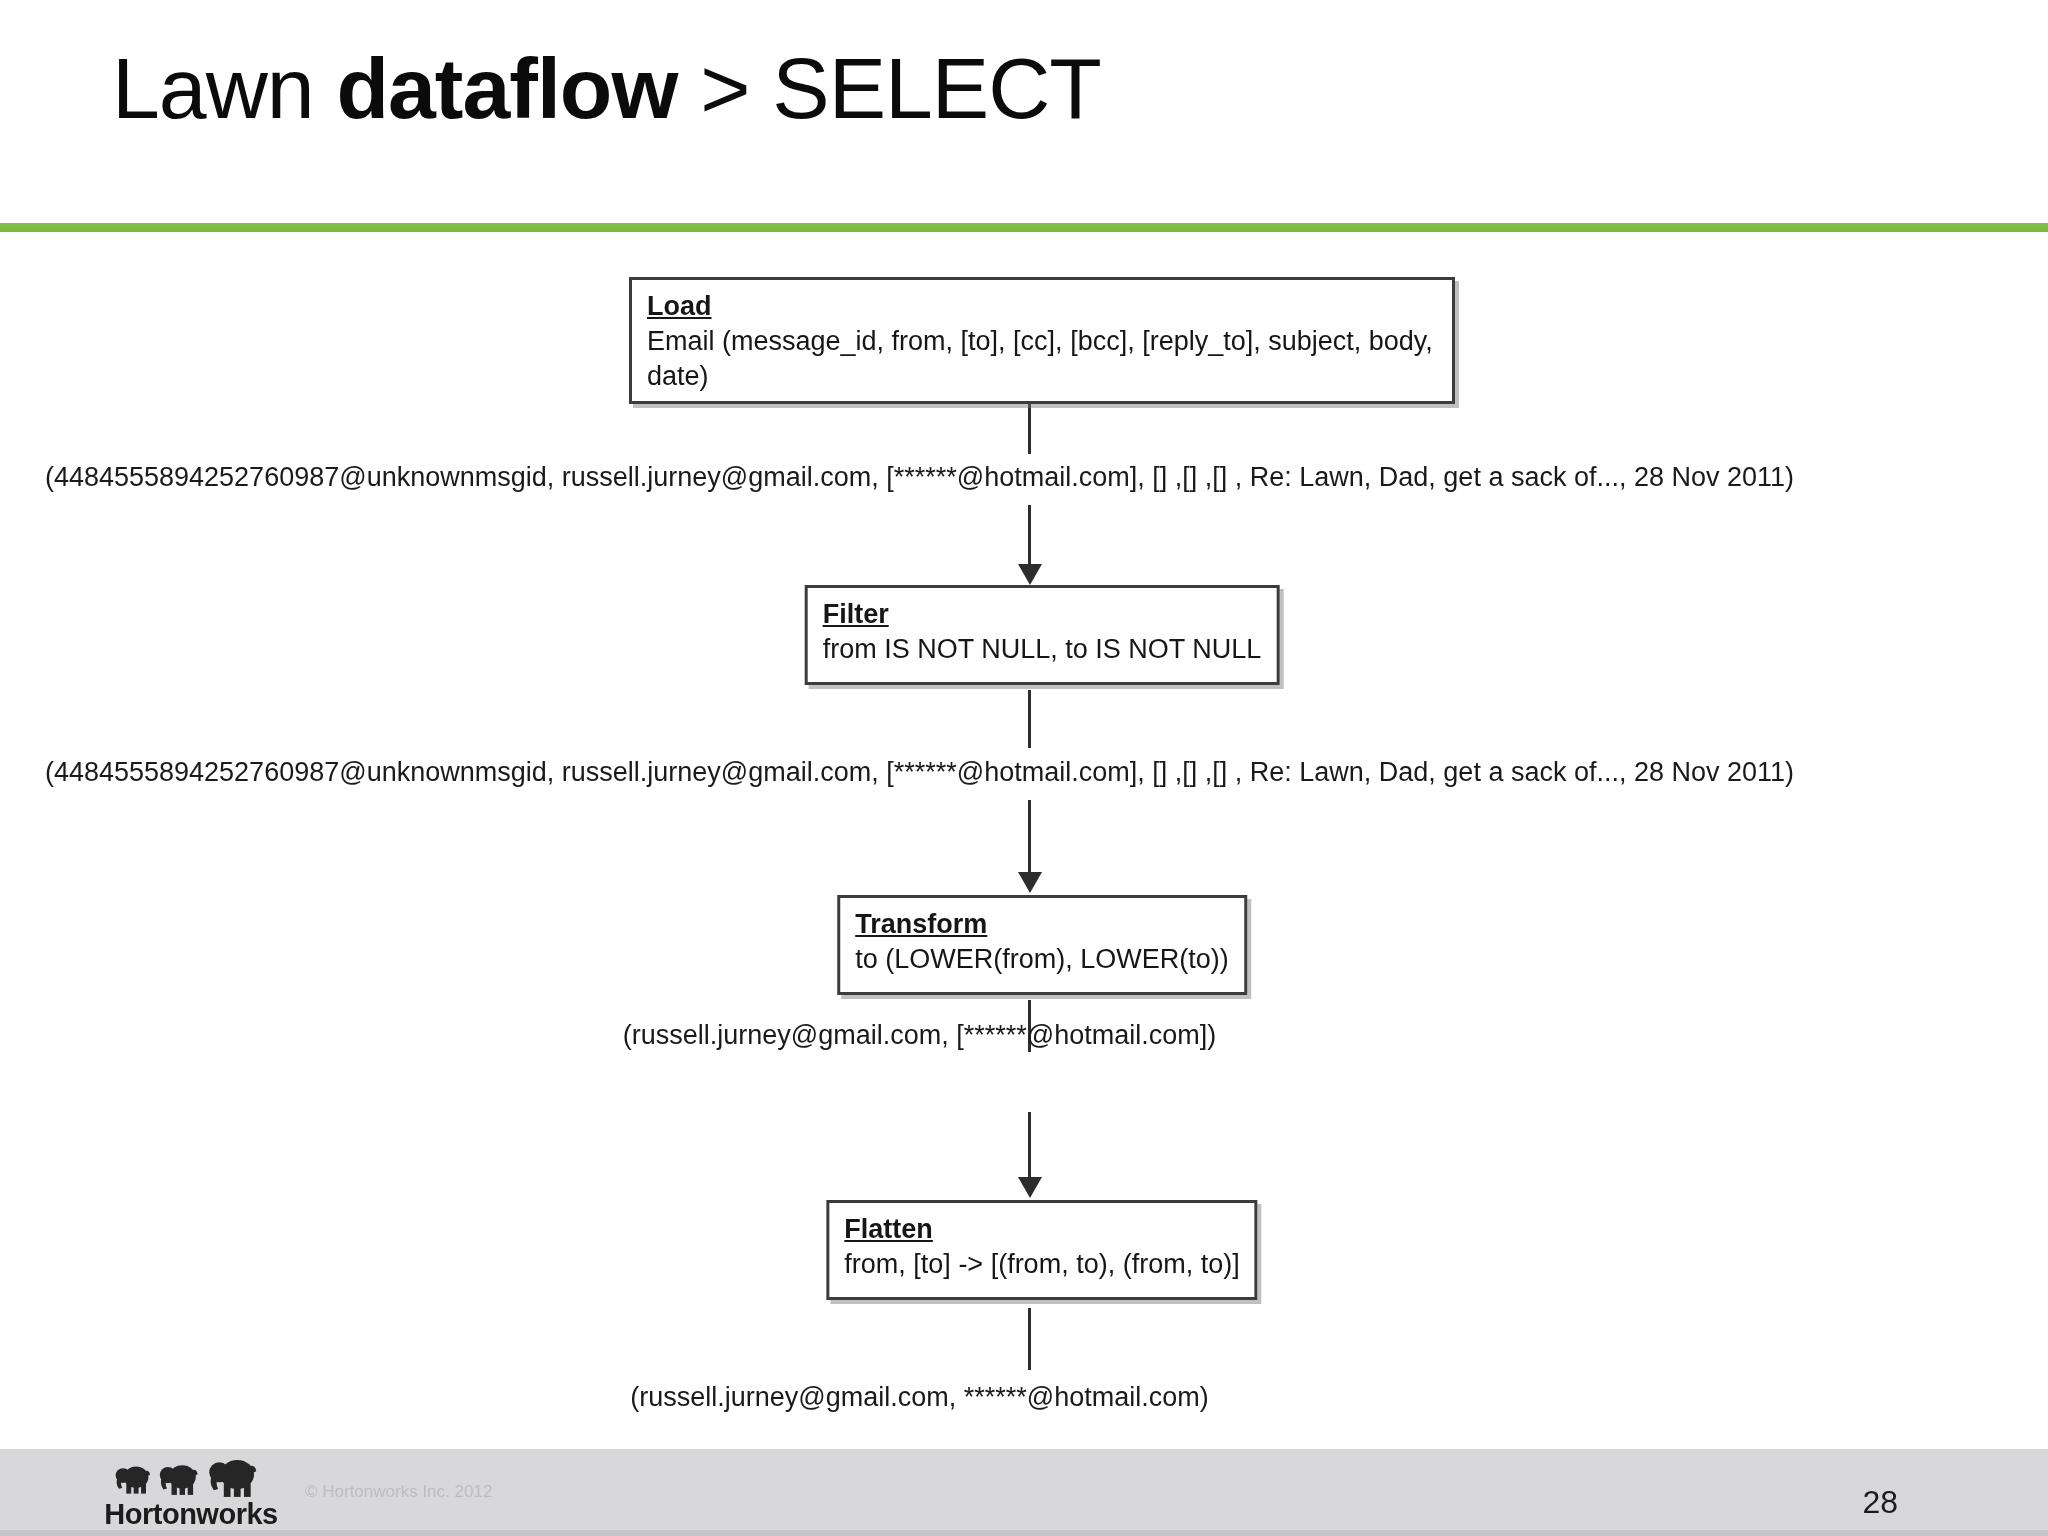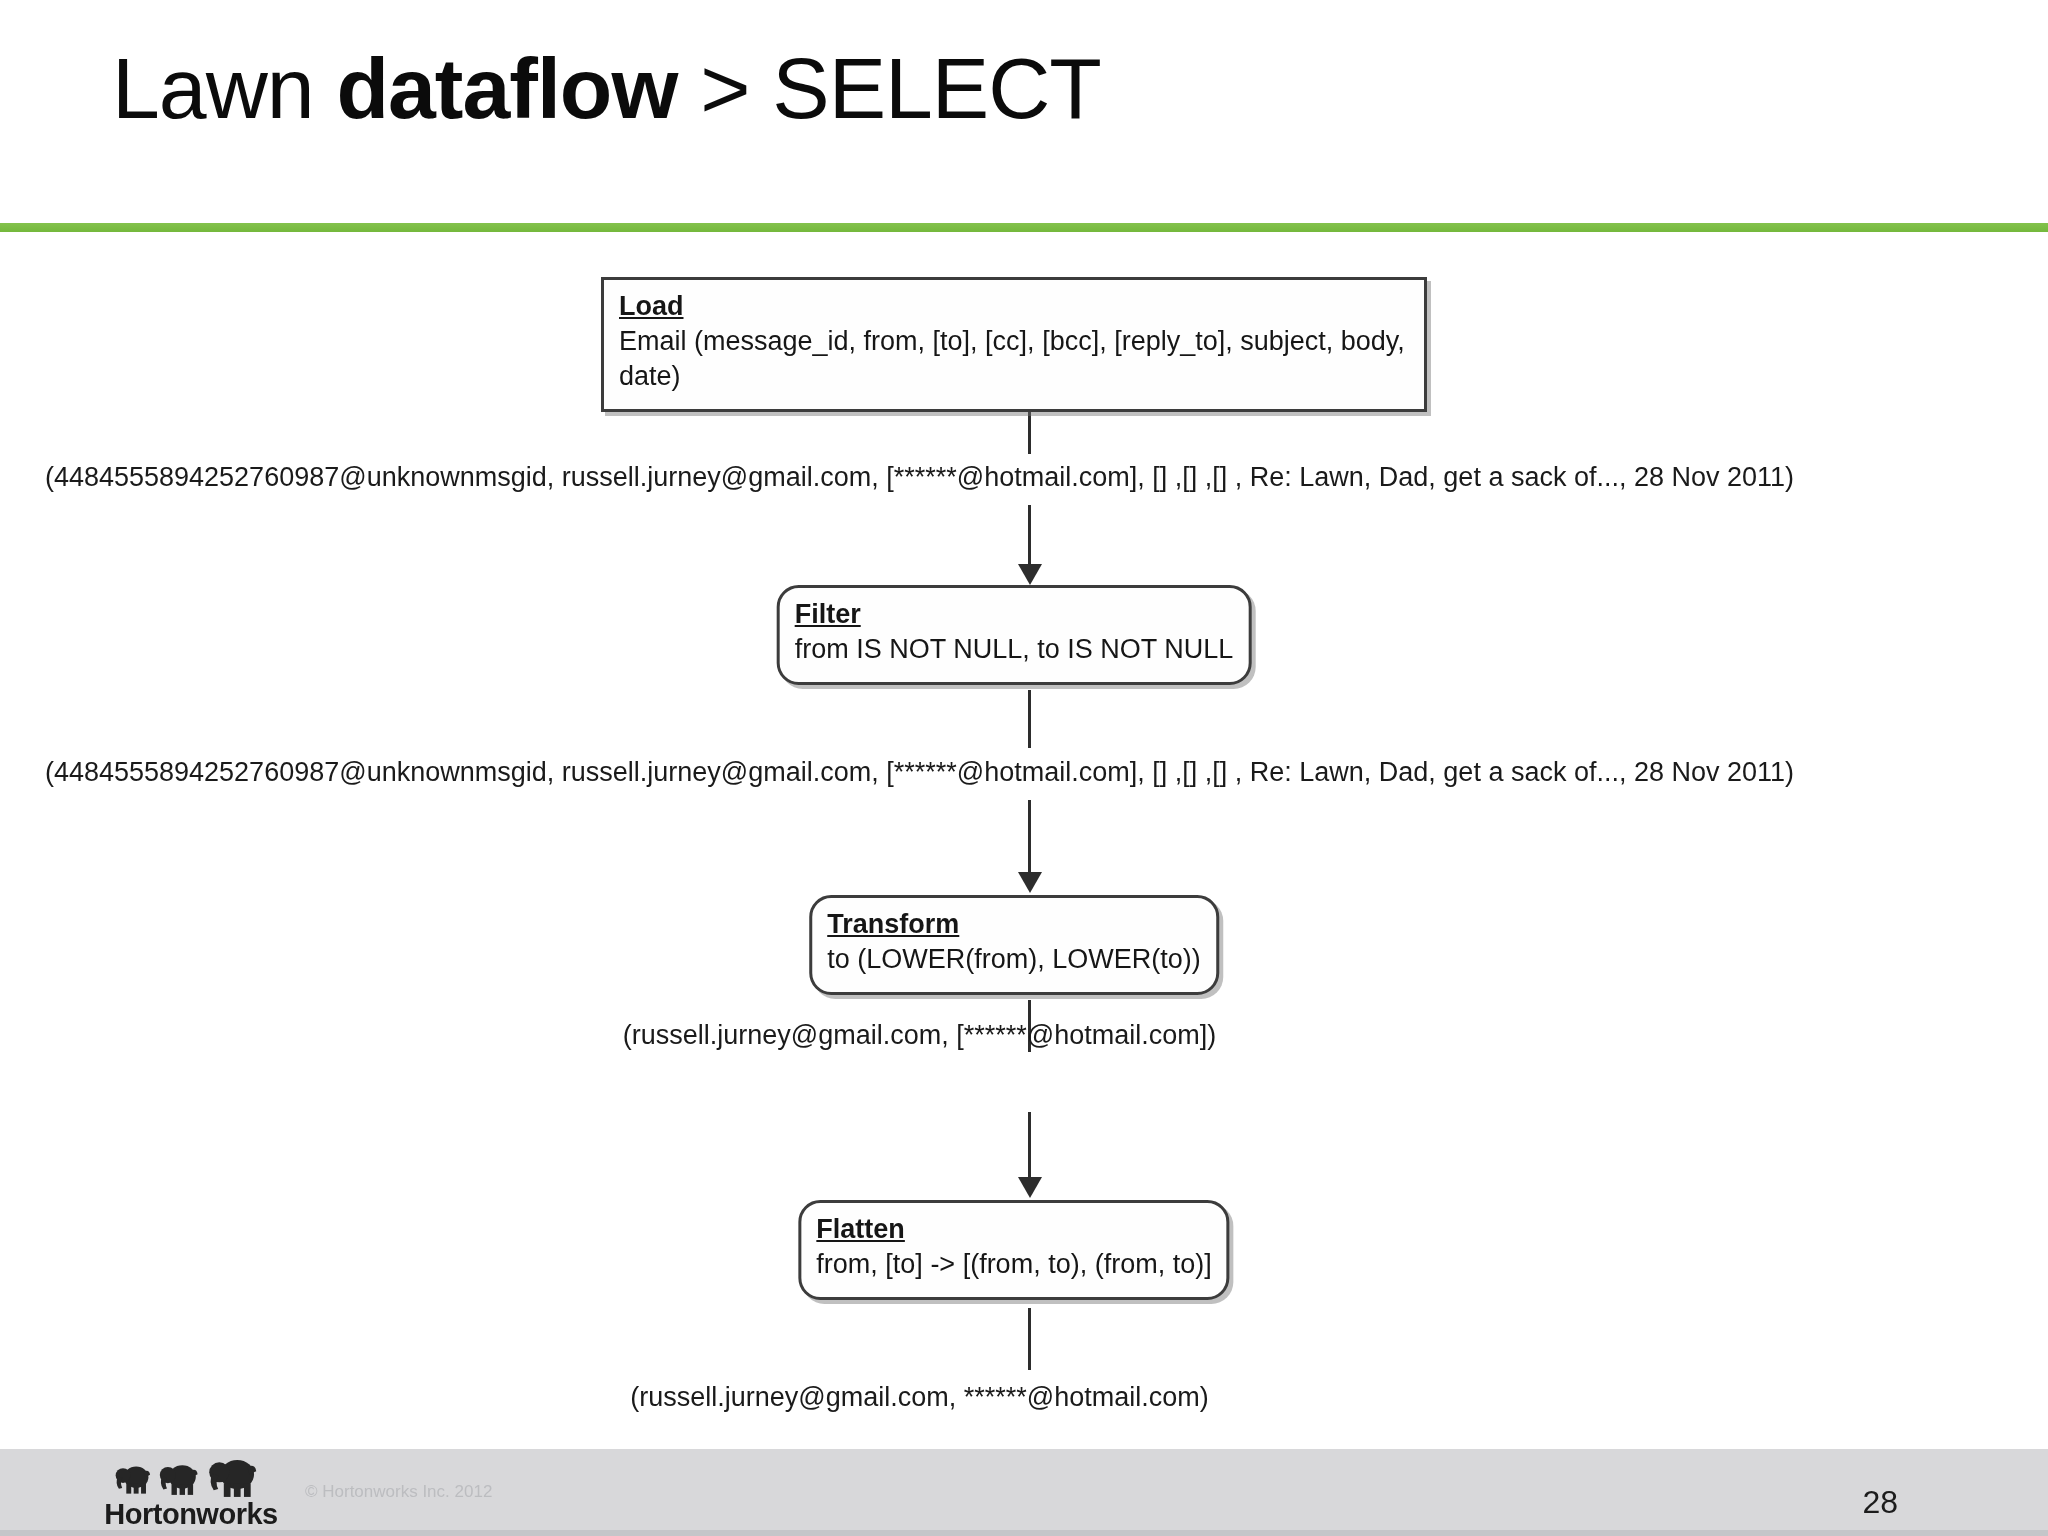--- a/index.html
+++ b/index.html
@@ -22,31 +22,31 @@
   .title .em { font-weight:700; }
 
   
   .rule {
     position:absolute; left:0; top:223px; width:2048px; height:9px;
     background:linear-gradient(#84c24d, #74b83c);
   }
 
   
   .node {
-    position:absolute; left:1014px; transform:translateX(-50%);
+    position:absolute; left:1042px; transform:translateX(-50%);
     background:#fefefe;
     border:3px solid #3c3c3c;
     box-shadow:4px 4px 0 rgba(115,115,115,.45);
-    padding:9px 15px 15px;
+    padding:9px 15px 7px;
     font-size:27px; line-height:35px; color:#161616;
     width:max-content; max-width:826px;
   }
   .node .node-name { font-weight:700; text-decoration:underline; display:block; }
   .node .node-detail { display:block; }
-  .node-2, .node-3, .node-4 { white-space:nowrap; min-height:100px;border-radius:22px; }
+  .node-2, .node-3, .node-4 { white-space:nowrap; min-height:100px; }
   .node-1 { top:277px; }
   .node-2 { top:585px; }
   .node-3 { top:895px; }
   .node-4 { top:1200px; }
 
   
   .vline { position:absolute; left:1028px; width:3px; background:#2d2d2d; }
   .seg1 { top:400px; height:54px; }
   .seg2 { top:690px; height:58px; }
   .seg3 { top:1000px; height:52px; }

